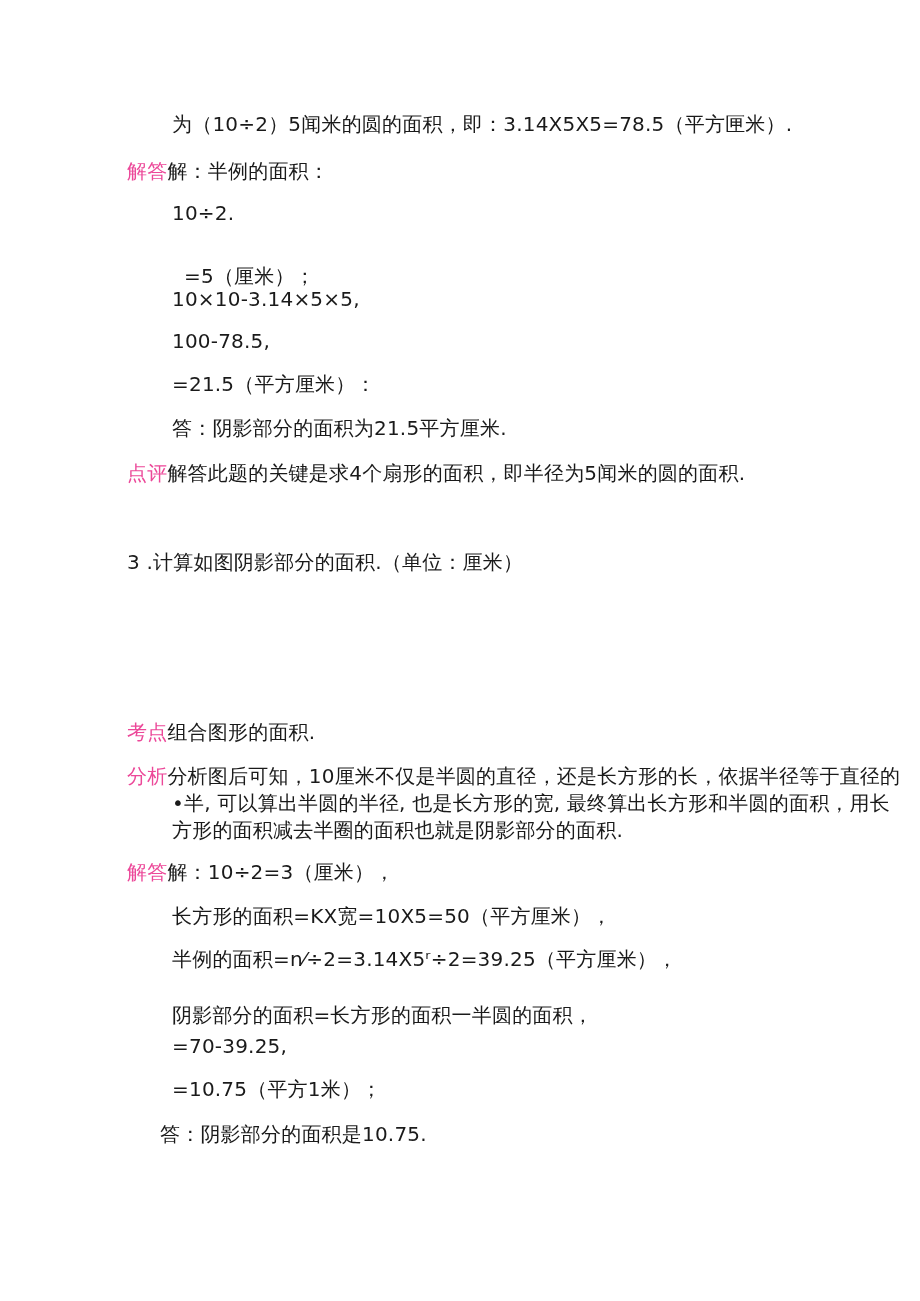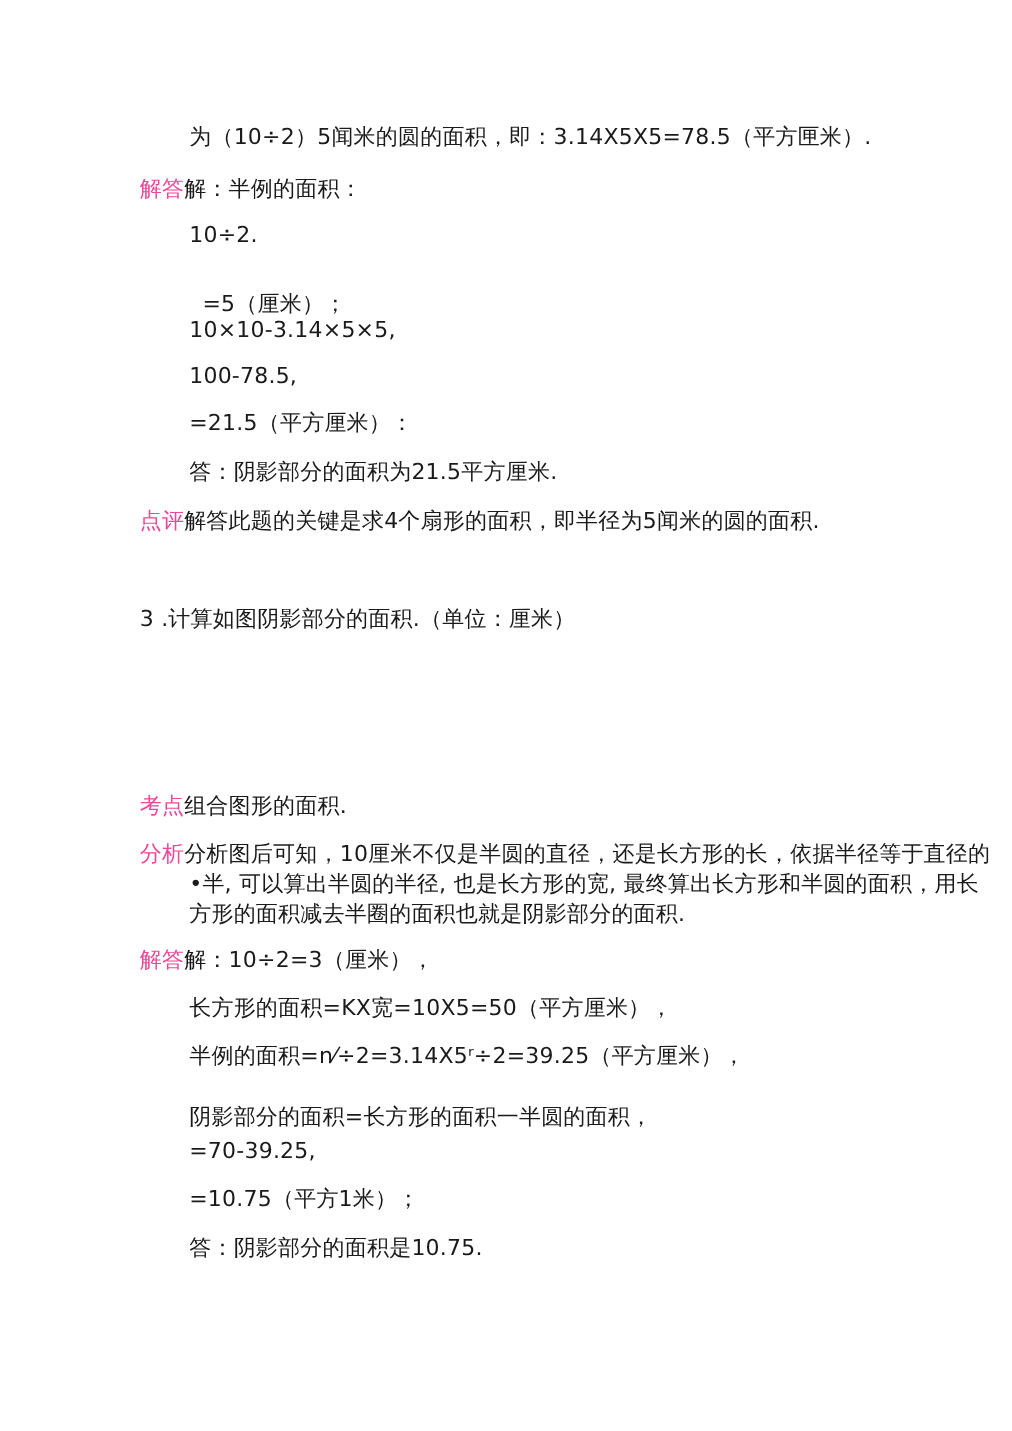--- a/index.html
+++ b/index.html
@@ -59,13 +59,13 @@
 <div class="line" style="left:172px; top:820px;">方形的面积减去半圈的面积也就是阴影部分的面积.</div>
 
 <div class="line" style="left:127px; top:862px;">
   <span class="red">解答</span><span>解：10÷2=3（厘米），</span>
 </div>
 <div class="line" style="left:172px; top:906px;">长方形的面积=KX宽=10X5=50（平方厘米），</div>
 <div class="line" style="left:172px; top:949px;">半例的面积=n⁄÷2=3.14X5ʳ÷2=39.25（平方厘米），</div>
 <div class="line" style="left:172px; top:992px;margin-top:13px;">阴影部分的面积=长方形的面积一半圆的面积，</div>
 <div class="line" style="left:172px; top:1036px;">=70-39.25,</div>
 <div class="line" style="left:172px; top:1079px;">=10.75（平方1米）；</div>
-<div class="line" style="left:172px; top:1124px;">答：阴影部分的面积是10.75.</div>
+<div class="line" style="left:160px; top:1124px;">答：阴影部分的面积是10.75.</div>
 
 </body></html>

